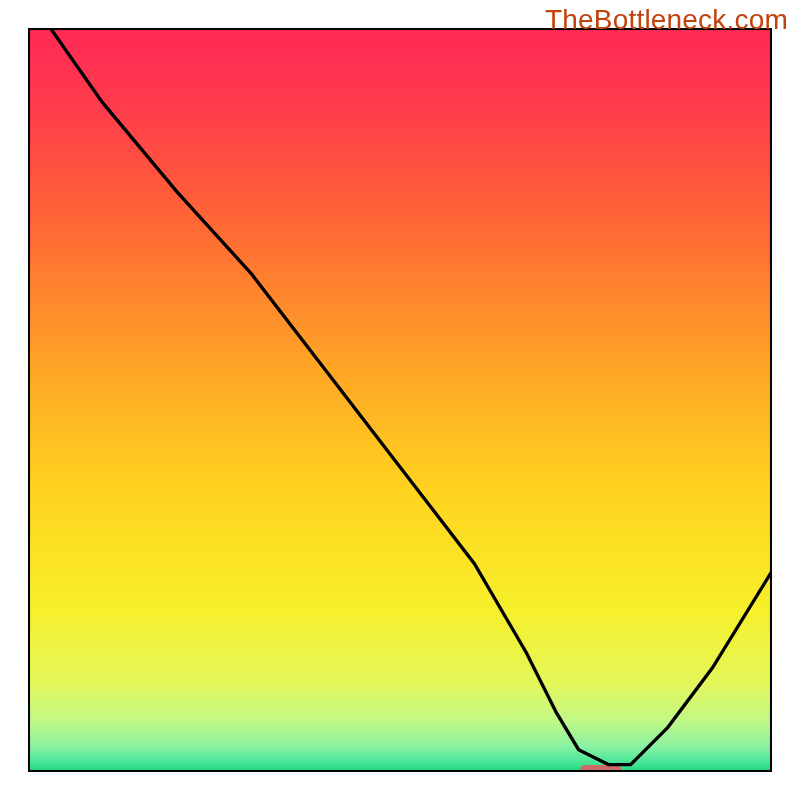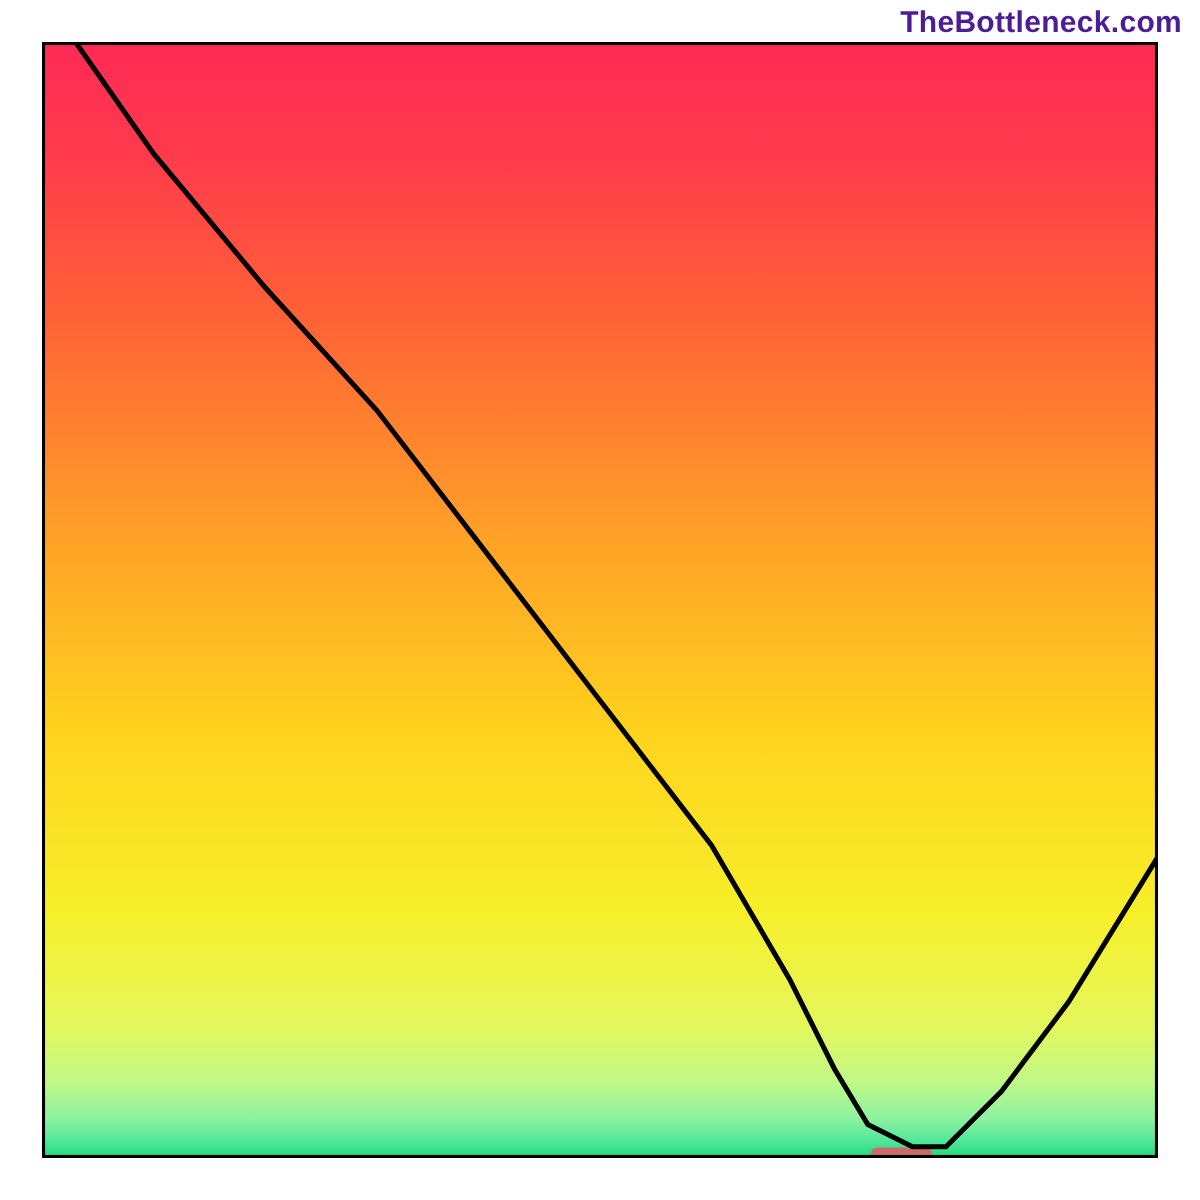--- a/index.html
+++ b/index.html
@@ -12,23 +12,23 @@
   }
   .wrap {
     position: relative;
     width: 800px;
     height: 800px;
   }
   .watermark {
     position: absolute;
     top: 4px;
     right: 12px;
-    font-size: 20px;
-    font-weight: bold;
-    color: #4c1d95;
+    font-size: 28px;
+    font-weight: normal;
+    color: #c2410c;
     letter-spacing: 0.2px;
     z-index: 10;
   }
   .plot {
     position: absolute;
     left: 28px;
     top: 28px;
     width: 744px;
     height: 744px;
   }

